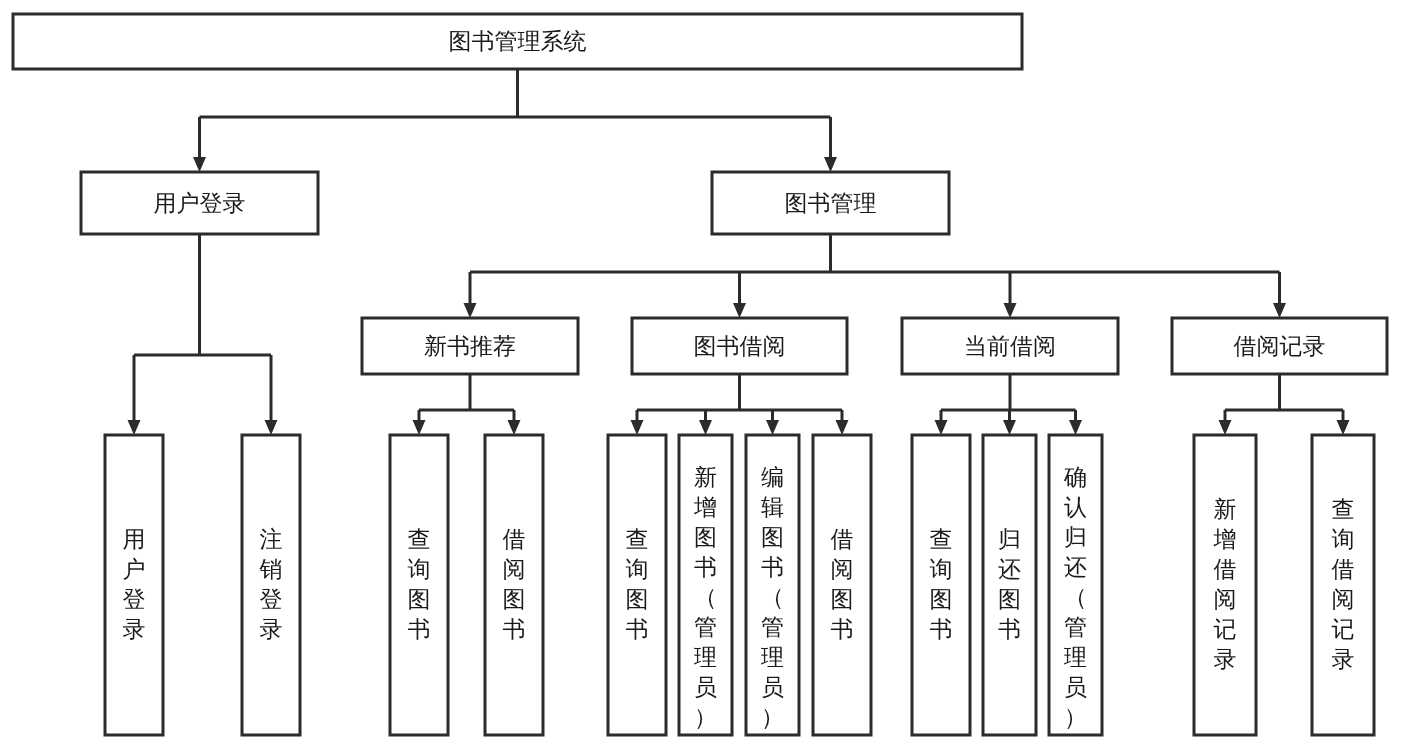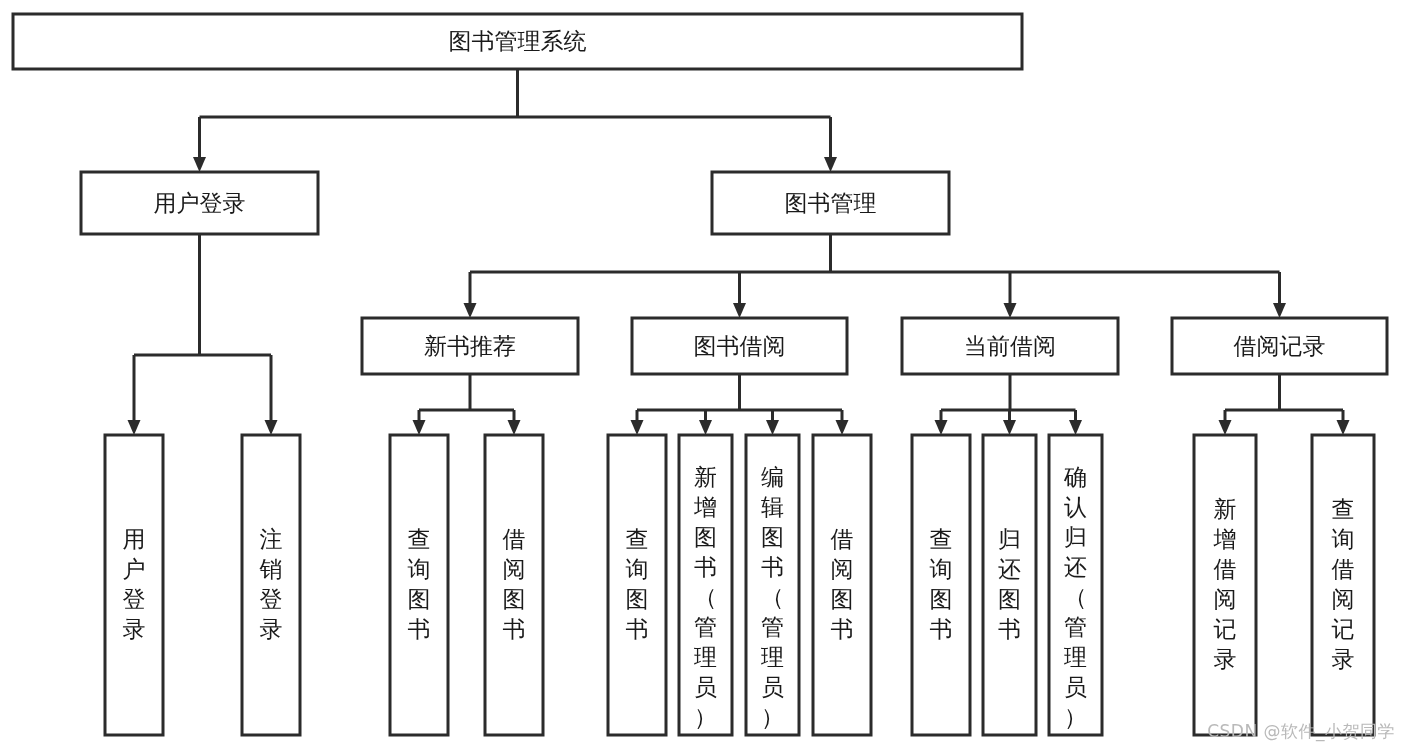--- a/index.html
+++ b/index.html
@@ -211,15 +211,14 @@
           <text x="1225" y="0" class="node-label-v"><tspan x="1225" y="510">新</tspan><tspan x="1225" y="540">增</tspan><tspan x="1225" y="570">借</tspan><tspan x="1225" y="600">阅</tspan><tspan x="1225" y="630">记</tspan><tspan x="1225" y="660">录</tspan></text>
         </g>
         <g>
           <rect x="1312" y="435" width="62" height="300" class="node-box"></rect>
           <text x="1343" y="0" class="node-label-v"><tspan x="1343" y="510">查</tspan><tspan x="1343" y="540">询</tspan><tspan x="1343" y="570">借</tspan><tspan x="1343" y="600">阅</tspan><tspan x="1343" y="630">记</tspan><tspan x="1343" y="660">录</tspan></text>
         </g>
       </g>
 
   </svg>
 
-  <div class="watermark-text">CSDN @软件_小贺同学</div>
 
 </div>
 
 </body></html>

